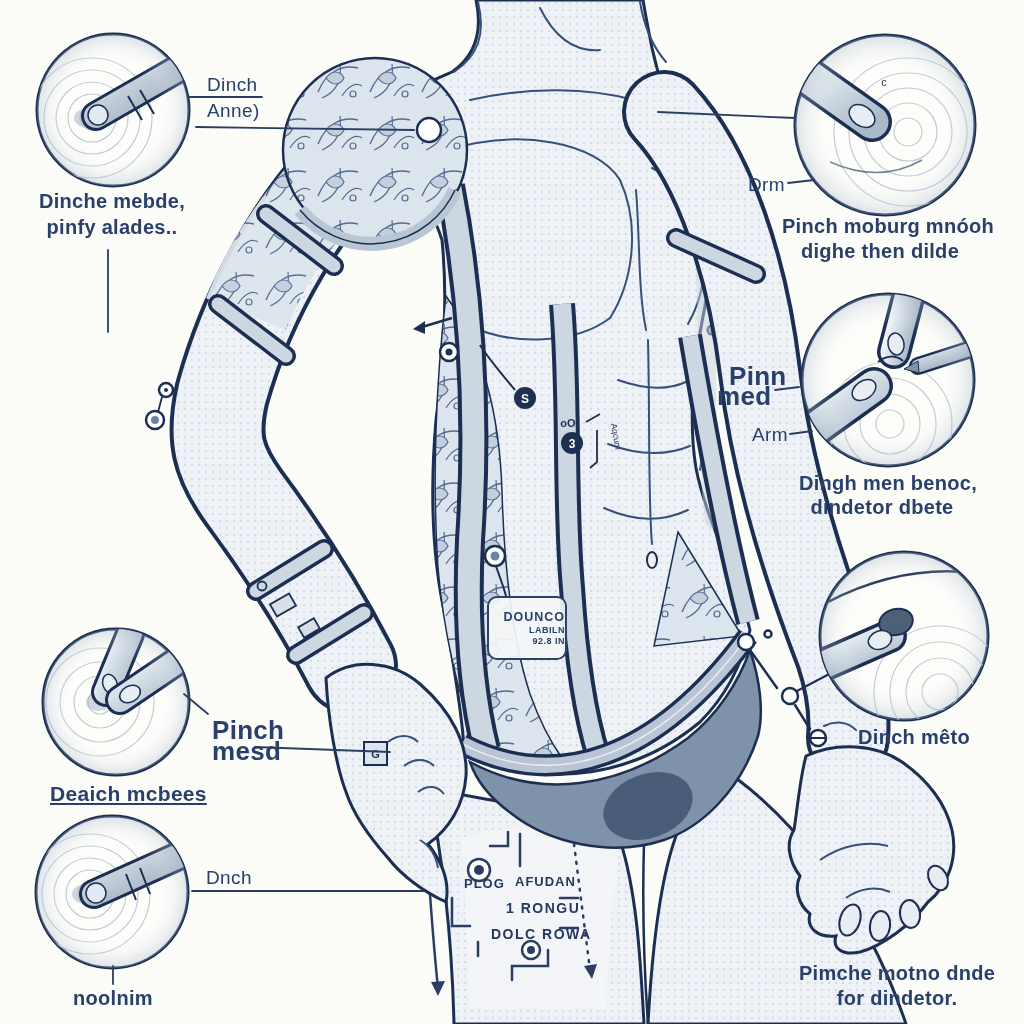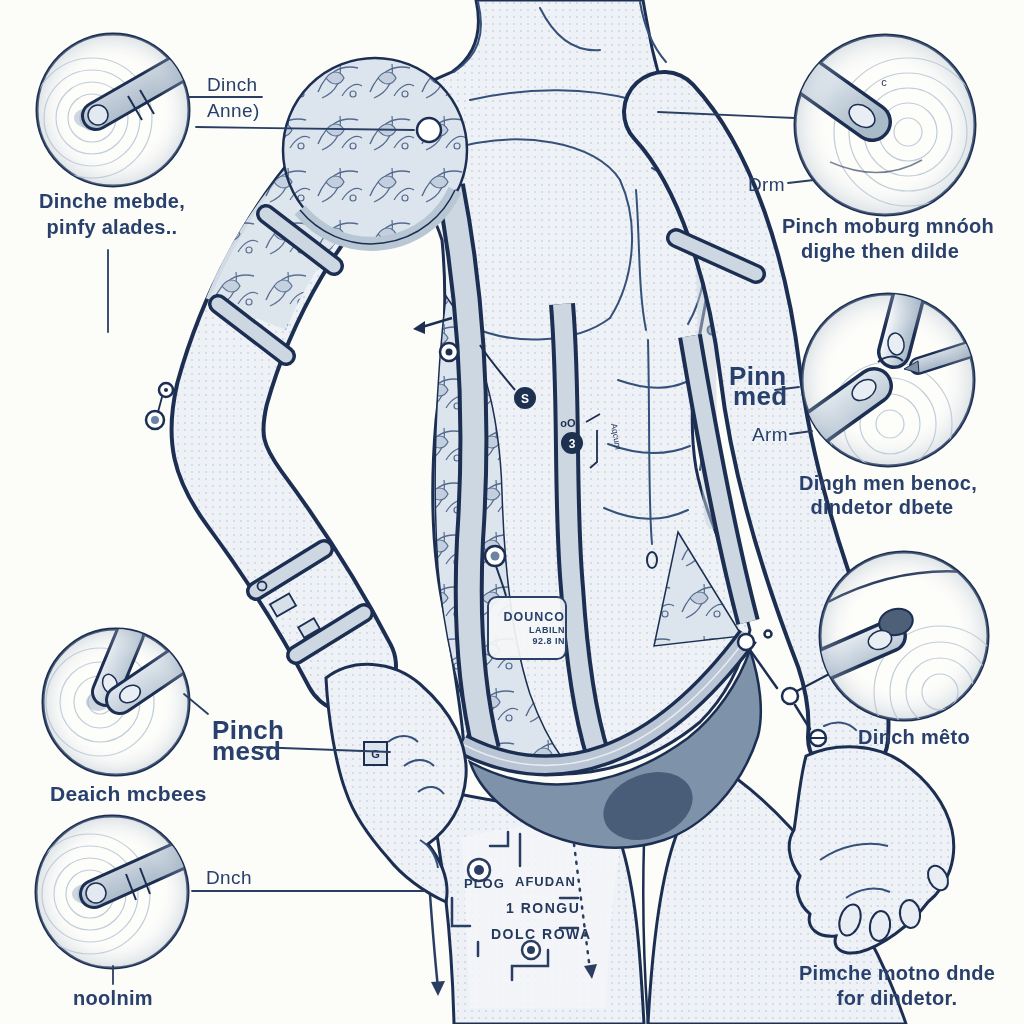--- a/index.html
+++ b/index.html
@@ -3,21 +3,21 @@
 <meta charset="utf-8">
 <style>
   html,body{margin:0;padding:0;background:#e8e8e4;}
   .stage{position:relative;width:1024px;height:1024px;background:#fcfcf8;overflow:hidden;
          font-family:"Liberation Sans",sans-serif;}
   .stage svg{position:absolute;left:0;top:0;}
   .tag,.tagbold,.cap,.capl,.thl{position:absolute;color:#28406b;white-space:nowrap;}
   .tag{font-size:19px;font-weight:500;letter-spacing:.4px;}
   .tagbold{font-size:26px;font-weight:700;letter-spacing:.3px;}
   .cap{font-size:20px;font-weight:700;transform:translateX(-50%);letter-spacing:.3px;text-align:center;}
-  .capl{font-size:21px;font-weight:700;letter-spacing:.3px;}
+  .capl{font-size:21px;font-weight:700;letter-spacing:.3px;text-decoration:underline;}
   .badge{position:absolute;left:487px;top:596px;width:76px;height:60px;border:2.5px solid #2c4168;
          border-radius:10px;background:rgba(244,246,248,.93);display:flex;flex-direction:column;
          align-items:flex-end;justify-content:center;gap:1px;color:#28406b;}
   .badge .b1{font-size:12.5px;font-weight:700;letter-spacing:1px;}
   .badge .b2{font-size:9px;font-weight:600;letter-spacing:.5px;}
   .thl{color:#24395e;font-weight:700;font-size:13px;letter-spacing:1px;}
   .thl.big{font-size:14px;letter-spacing:1.5px;}
 </style>
 </head>
 <body>
@@ -400,21 +400,21 @@
   <div class="tag" style="left:207px;top:74px">Dinch</div>
   <div class="tag" style="left:207px;top:100px">Anne)</div>
   <div class="cap" style="left:112px;top:190px">Dinche mebde,</div>
   <div class="cap" style="left:112px;top:216px">pinfy alades..</div>
 
   <div class="tag" style="left:748px;top:174px">Drm</div>
   <div class="cap" style="left:888px;top:215px">Pinch moburg mnóoh</div>
   <div class="cap" style="left:880px;top:240px">dighe then dilde</div>
 
   <div class="tagbold" style="left:729px;top:361px">Pinn</div>
-  <div class="tagbold" style="left:733px;top:381px">med</div>
+  <div class="tagbold" style="left:717px;top:381px">med</div>
   <div class="tag" style="left:752px;top:424px">Arm</div>
   <div class="cap" style="left:888px;top:472px">Dingh men benoc,</div>
   <div class="cap" style="left:882px;top:496px">dindetor dbete</div>
 
   <div class="cap" style="left:914px;top:726px">Dinch mêto</div>
 
   <div class="tagbold" style="left:212px;top:715px">Pinch</div>
   <div class="tagbold" style="left:212px;top:736px">mesd</div>
   <div class="capl" style="left:50px;top:782px">Deaich mcbees</div>
 

